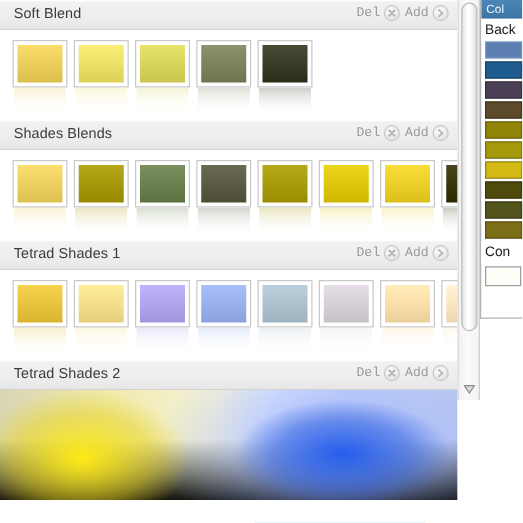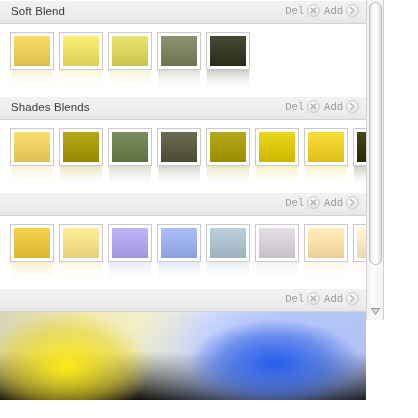--- a/index.html
+++ b/index.html
@@ -362,20 +362,21 @@
           <div class="swatch-wrap">
             <div class="swatch">
               <div class="swatch-inner" style="background: linear-gradient(rgb(72, 68, 30) 0%, rgb(58, 54, 16) 48%, rgb(42, 38, 0) 100%);"></div>
             </div>
             <div class="swatch-reflection" style="background: linear-gradient(rgb(58, 54, 16) 0%, rgba(255, 255, 255, 0) 100%);"></div>
           </div>
         </div>
       </div>
       <div class="palette-section">
         <div class="section-header">
+          <div class="section-title">Tetrad Shades 1</div>
           <div class="hdr-actions">
             <div class="hdr-btn">
               <span class="hdr-btn-label">Del</span>
               <span class="circ-icon">
                 <svg width="11" height="11" viewBox="0 0 11 11">
                   <path d="M3.4 3.4 L7.6 7.6 M7.6 3.4 L3.4 7.6" stroke="#b3b3b3" stroke-width="1.6" stroke-linecap="round" fill="none"></path>
                 </svg>
               </span>
             </div>
             <div class="hdr-btn">
@@ -434,20 +435,21 @@
           <div class="swatch-wrap">
             <div class="swatch">
               <div class="swatch-inner" style="background: linear-gradient(rgb(255, 244, 210) 0%, rgb(251, 230, 196) 48%, rgb(235, 214, 180) 100%);"></div>
             </div>
             <div class="swatch-reflection" style="background: linear-gradient(rgb(251, 230, 196) 0%, rgba(255, 255, 255, 0) 100%);"></div>
           </div>
         </div>
       </div>
       <div class="palette-section">
         <div class="section-header">
+          <div class="section-title">Tetrad Shades 2</div>
           <div class="hdr-actions">
             <div class="hdr-btn">
               <span class="hdr-btn-label">Del</span>
               <span class="circ-icon">
                 <svg width="11" height="11" viewBox="0 0 11 11">
                   <path d="M3.4 3.4 L7.6 7.6 M7.6 3.4 L3.4 7.6" stroke="#b3b3b3" stroke-width="1.6" stroke-linecap="round" fill="none"></path>
                 </svg>
               </span>
             </div>
             <div class="hdr-btn">
@@ -466,14 +468,32 @@
 
   <div id="scrollbar">
     <div id="scroll-thumb"></div>
     <div id="scroll-down-btn">
       <svg width="9" height="7" viewBox="0 0 9 7">
         <polygon points="0.5,0.5 8.5,0.5 4.5,6.5" fill="#dcdcdc" stroke="#8e8e8e" stroke-width="1"></polygon>
       </svg>
     </div>
   </div>
 
+  <div id="colors-panel">
+    <div id="colors-titlebar">Col</div>
+    <div class="cp-group-label">Back</div>
+    <div id="cp-chip-list">
+        <div class="cp-chip selected" style="background: rgb(92, 126, 176);"></div>
+        <div class="cp-chip" style="background: rgb(30, 92, 143);"></div>
+        <div class="cp-chip" style="background: rgb(75, 63, 85);"></div>
+        <div class="cp-chip" style="background: rgb(92, 74, 42);"></div>
+        <div class="cp-chip" style="background: rgb(143, 132, 5);"></div>
+        <div class="cp-chip" style="background: rgb(165, 154, 12);"></div>
+        <div class="cp-chip" style="background: rgb(211, 185, 20);"></div>
+        <div class="cp-chip" style="background: rgb(78, 74, 12);"></div>
+        <div class="cp-chip" style="background: rgb(81, 83, 26);"></div>
+        <div class="cp-chip" style="background: rgb(125, 110, 24);"></div>
+      </div>
+    <div class="cp-group-label">Con</div>
+    <div class="cp-swatch-box" style="background: rgb(255, 253, 248);"></div>
+  </div>
 
 </div>
 
 </body></html>

